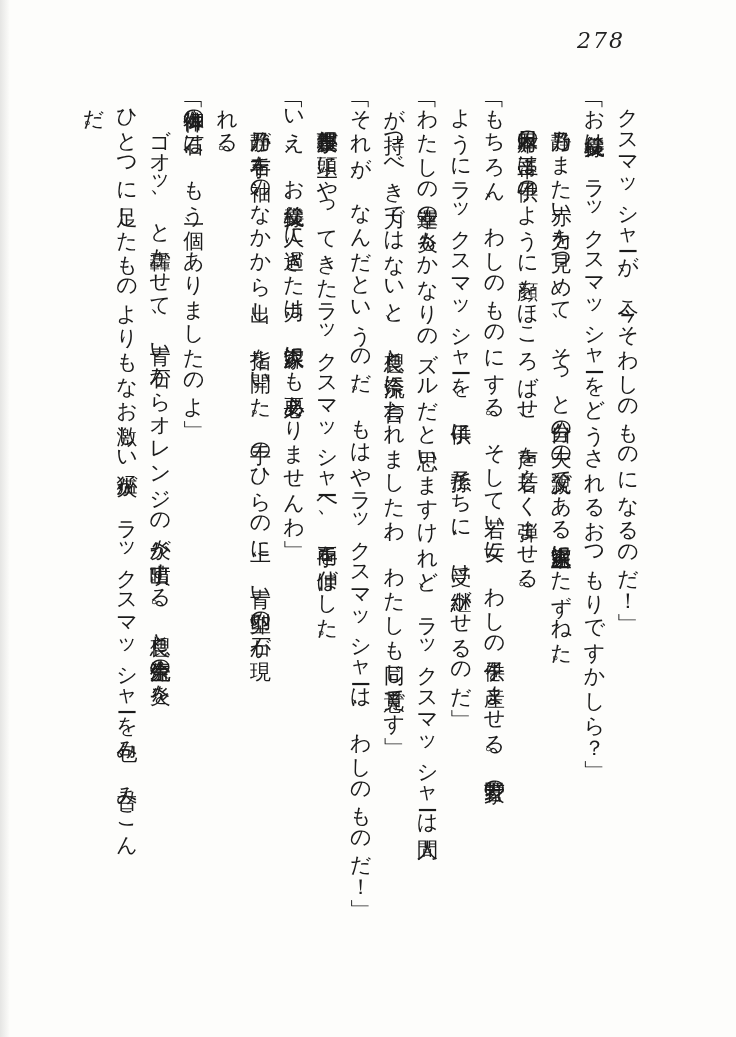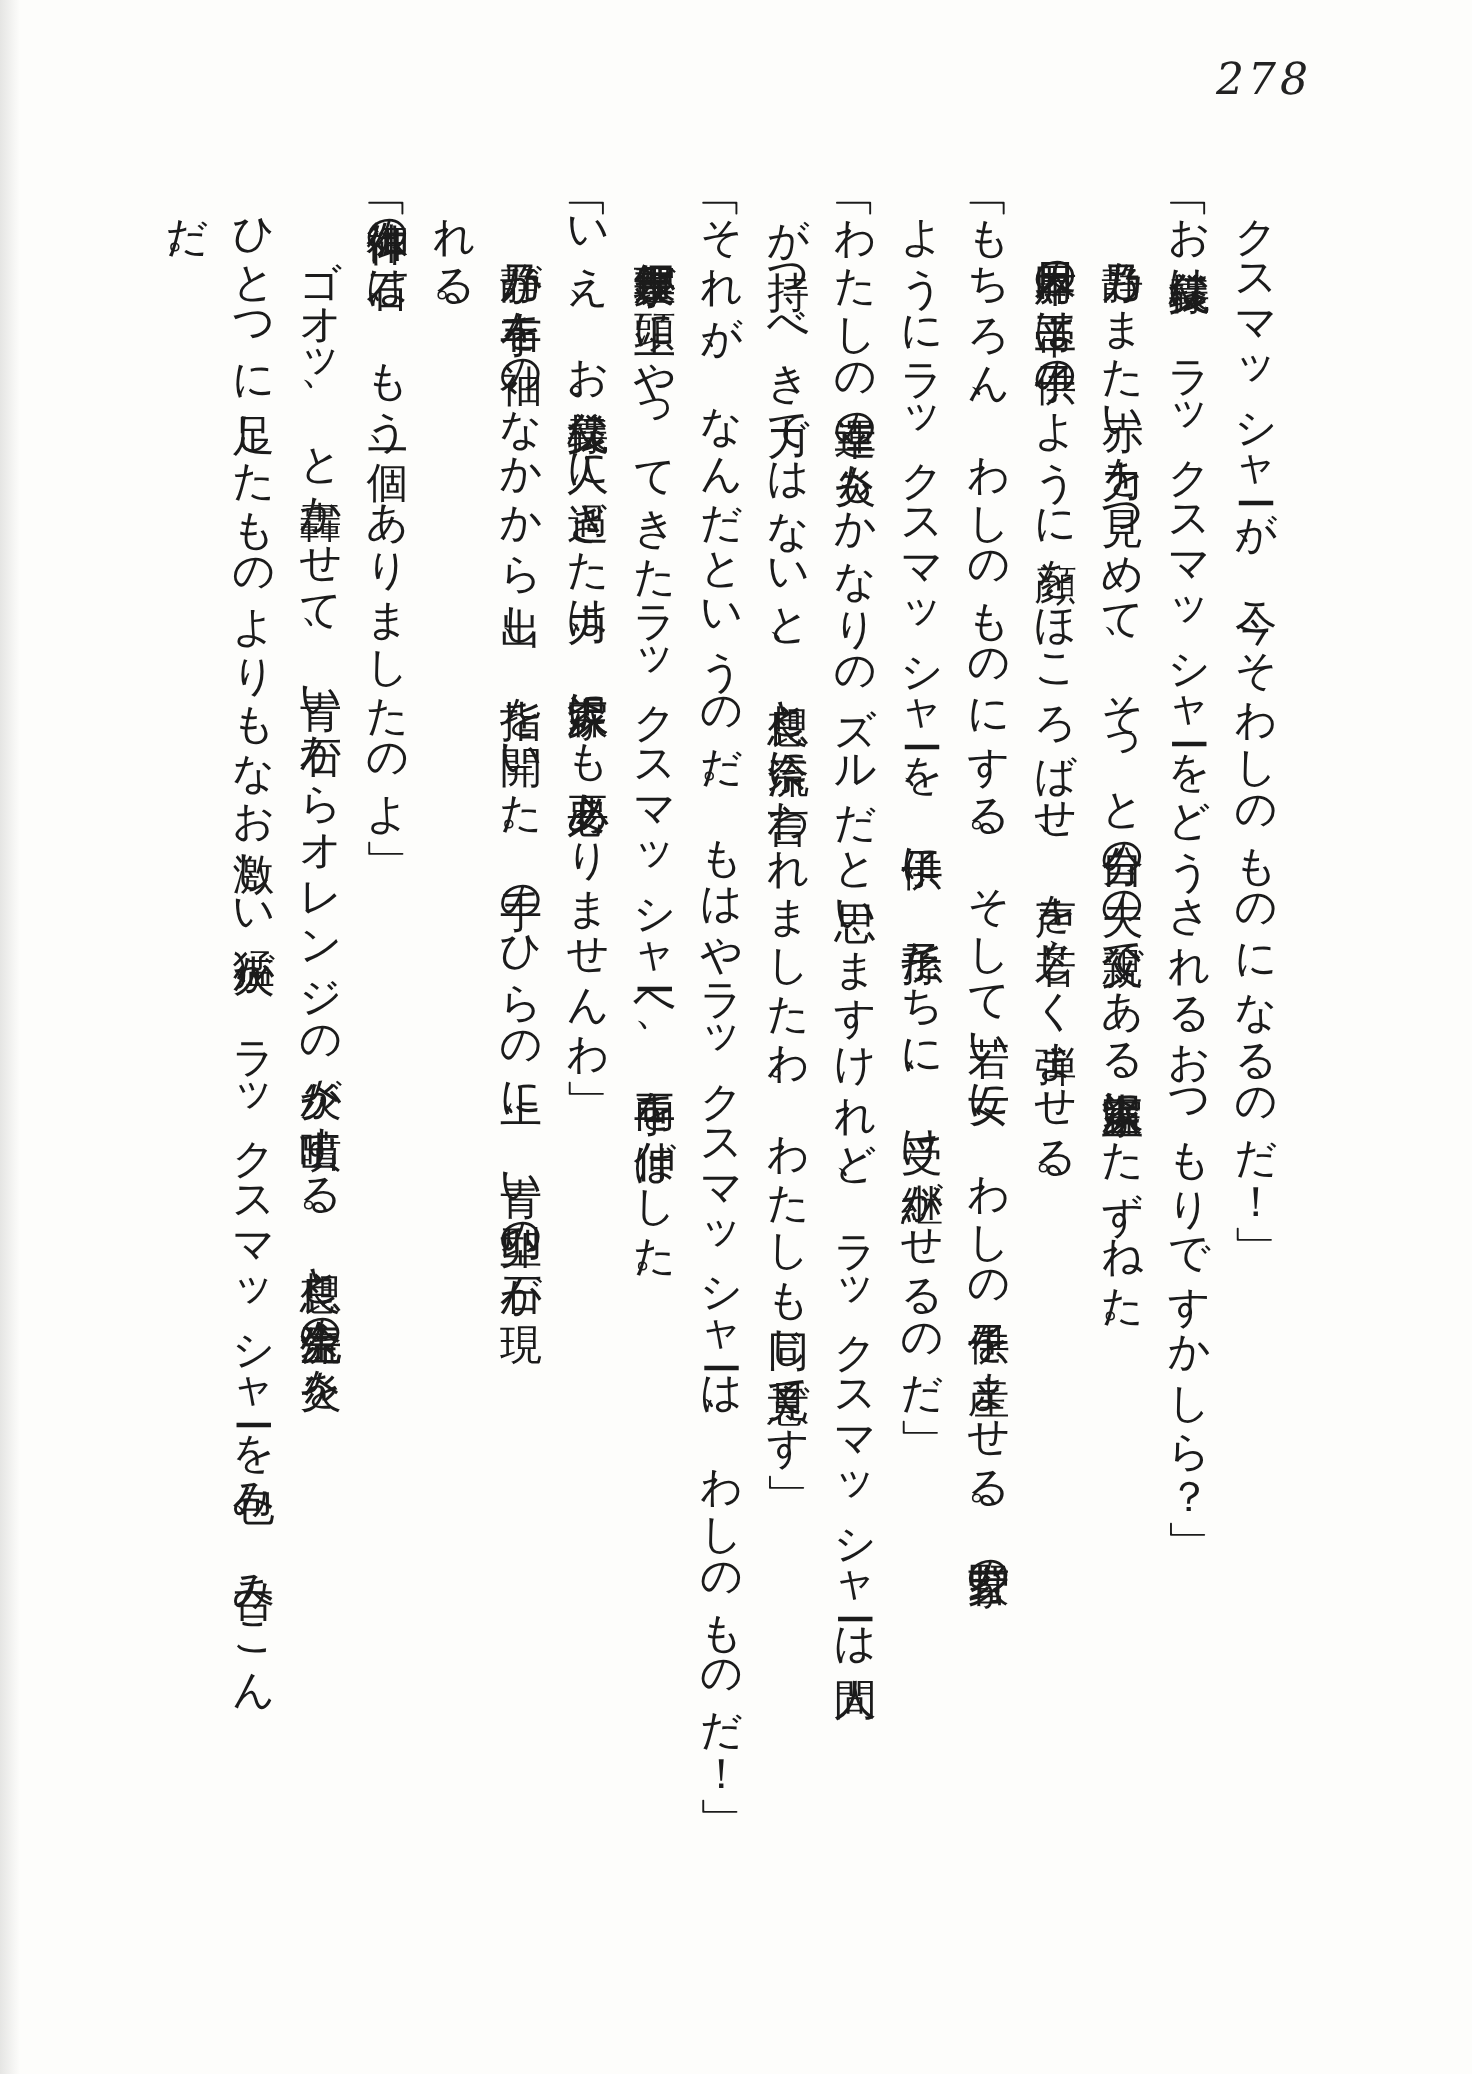--- a/index.html
+++ b/index.html
@@ -19,21 +19,21 @@
   .page-edge-left {
     position: absolute;
     left: 0; top: 0;
     width: 10px; height: 1037px;
     background: linear-gradient(to right, rgba(120,120,120,0.18), rgba(120,120,120,0));
     pointer-events: none;
   }
   .folio {
     position: absolute;
     top: 28px;
-    left: 608px;
+    left: 577px;
     font-size: 22px;
     font-style: italic;
     letter-spacing: 2px;
     color: #222;
   }
   .text-block {
     position: absolute;
     top: 94px;
     right: 92px;
     height: 810px;            

